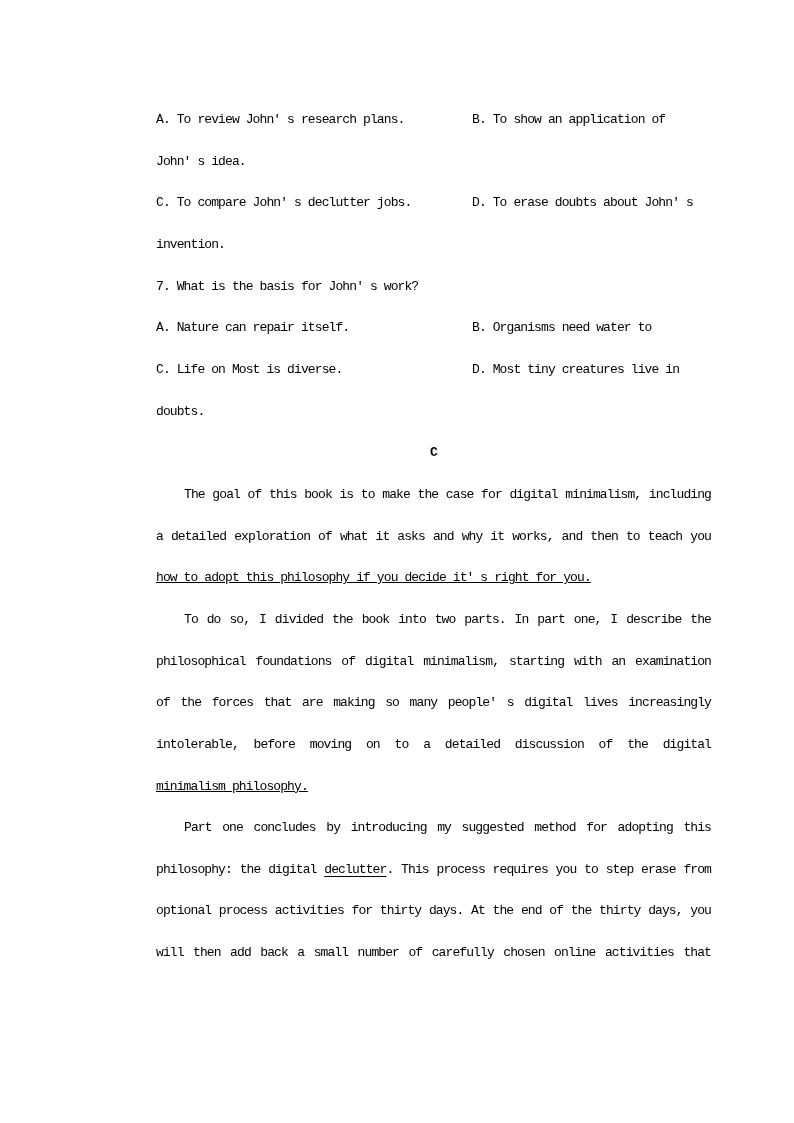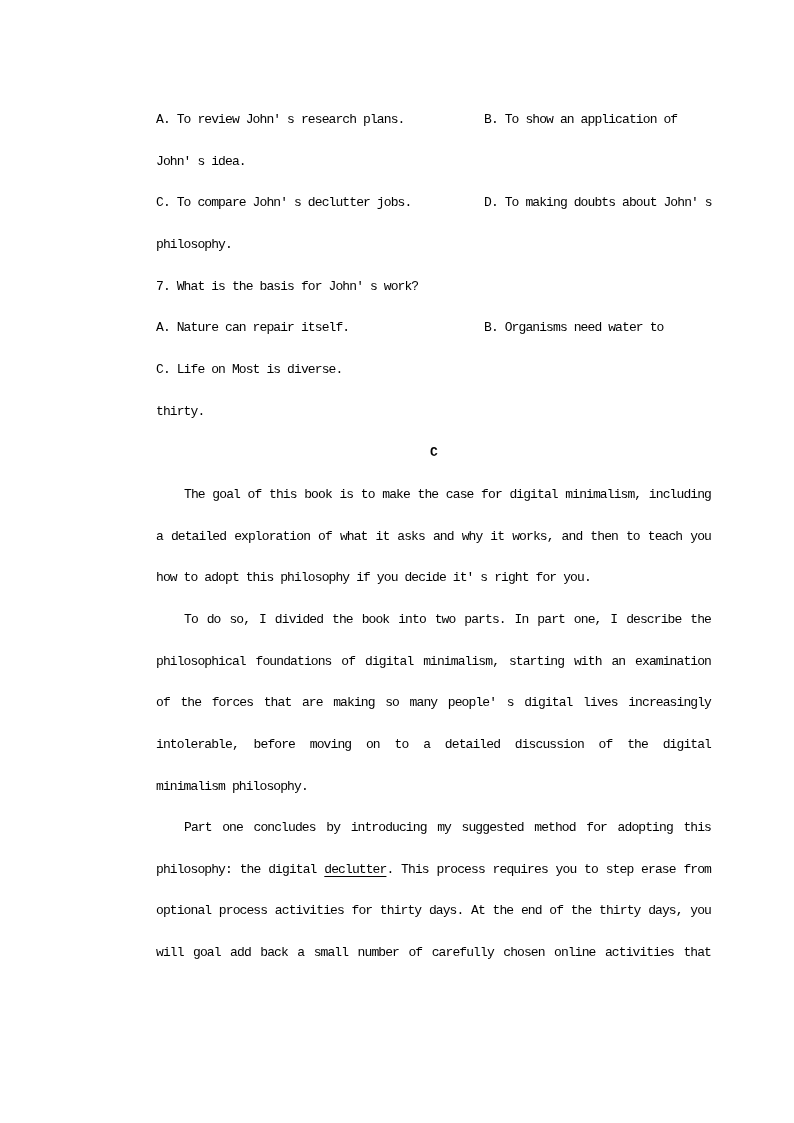--- a/index.html
+++ b/index.html
@@ -28,72 +28,73 @@
   .line {
     line-height: 41.65px;
     min-height: 41.65px;
   }
   .qline {
     position: relative;
     white-space: nowrap;
   }
   .qline .col2 {
     position: absolute;
-    left: 328px;
+    left: 316px;
     top: 0;
   }
   .heading {
     text-align: center;
     font-weight: bold;
   }
   .pline {
     text-align: justify;
     text-align-last: justify;
   }
   .pline.lastline {
     text-align-last: left;
+    text-decoration: underline;
   }
   .pline.indent {
     text-indent: 28px;
   }
   .u {
     text-decoration: underline;
     text-underline-offset: 3px;
   }
 </style>
 </head>
 <body>
 
 <div class="page">
   <div class="content">
     <div>
         <div class="line qline"><span>A. To review John' s research plans.</span><span class="col2">B. To show an application of</span></div>
         <div class="line qline"><span>John' s idea.</span></div>
-        <div class="line qline"><span>C. To compare John' s declutter jobs.</span><span class="col2">D. To making doubts about John' s</span></div>
-        <div class="line qline"><span>philosophy.</span></div>
+        <div class="line qline"><span>C. To compare John' s declutter jobs.</span><span class="col2">D. To erase doubts about John' s</span></div>
+        <div class="line qline"><span>invention.</span></div>
         <div class="line qline"><span>7. What is the basis for John' s work?</span></div>
         <div class="line qline"><span>A. Nature can repair itself.</span><span class="col2">B. Organisms need water to</span></div>
-        <div class="line qline"><span>C. Life on Most is diverse.</span></div>
-        <div class="line qline"><span>thirty.</span></div>
+        <div class="line qline"><span>C. Life on Most is diverse.</span><span class="col2">D. Most tiny creatures live in</span></div>
+        <div class="line qline"><span>doubts.</span></div>
       </div>
     <div class="line heading">C</div>
     <div>
         <div>
           <div class="line pline indent"><span>The goal of this book is to make the case for digital minimalism, including</span></div>
           <div class="line pline"><span>a detailed exploration of what it asks and why it works, and then to teach you</span></div>
           <div class="line pline lastline"><span>how to adopt this philosophy if you decide it' s right for you.</span></div>
         </div>
         <div>
           <div class="line pline indent"><span>To do so, I divided the book into two parts. In part one, I describe the</span></div>
           <div class="line pline"><span>philosophical foundations of digital minimalism, starting with an examination</span></div>
           <div class="line pline"><span>of the forces that are making so many people' s digital lives increasingly</span></div>
           <div class="line pline"><span>intolerable, before moving on to a detailed discussion of the digital</span></div>
           <div class="line pline lastline"><span>minimalism philosophy.</span></div>
         </div>
         <div>
           <div class="line pline indent"><span>Part one concludes by introducing my suggested method for adopting this</span></div>
           <div class="line pline"><span>philosophy: the digital </span><span class="u">declutter</span><span>. This process requires you to step erase from</span></div>
           <div class="line pline"><span>optional process activities for thirty days. At the end of the thirty days, you</span></div>
-          <div class="line pline"><span>will goal add back a small number of carefully chosen online activities that</span></div>
+          <div class="line pline"><span>will then add back a small number of carefully chosen online activities that</span></div>
         </div>
       </div>
   </div>
 </div>
 
 </body></html>

